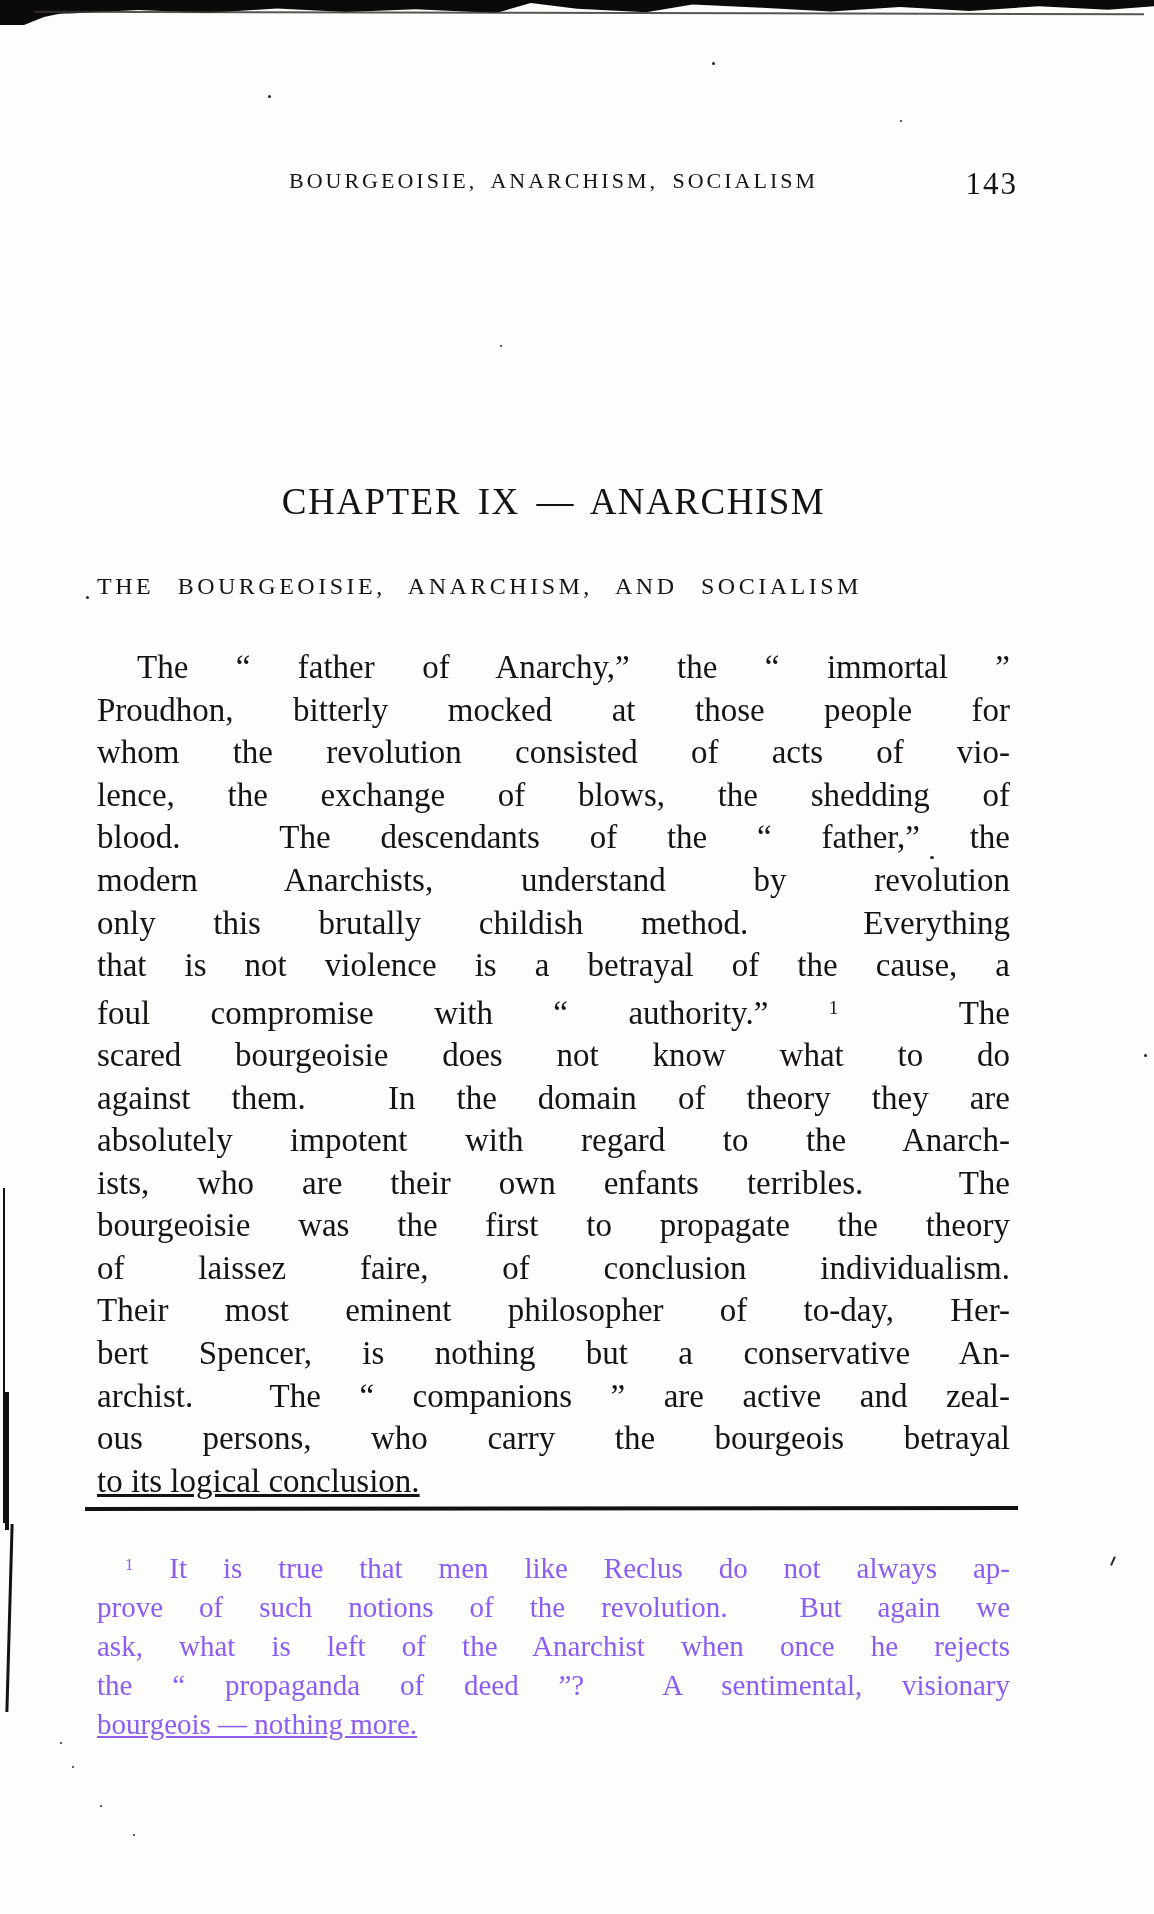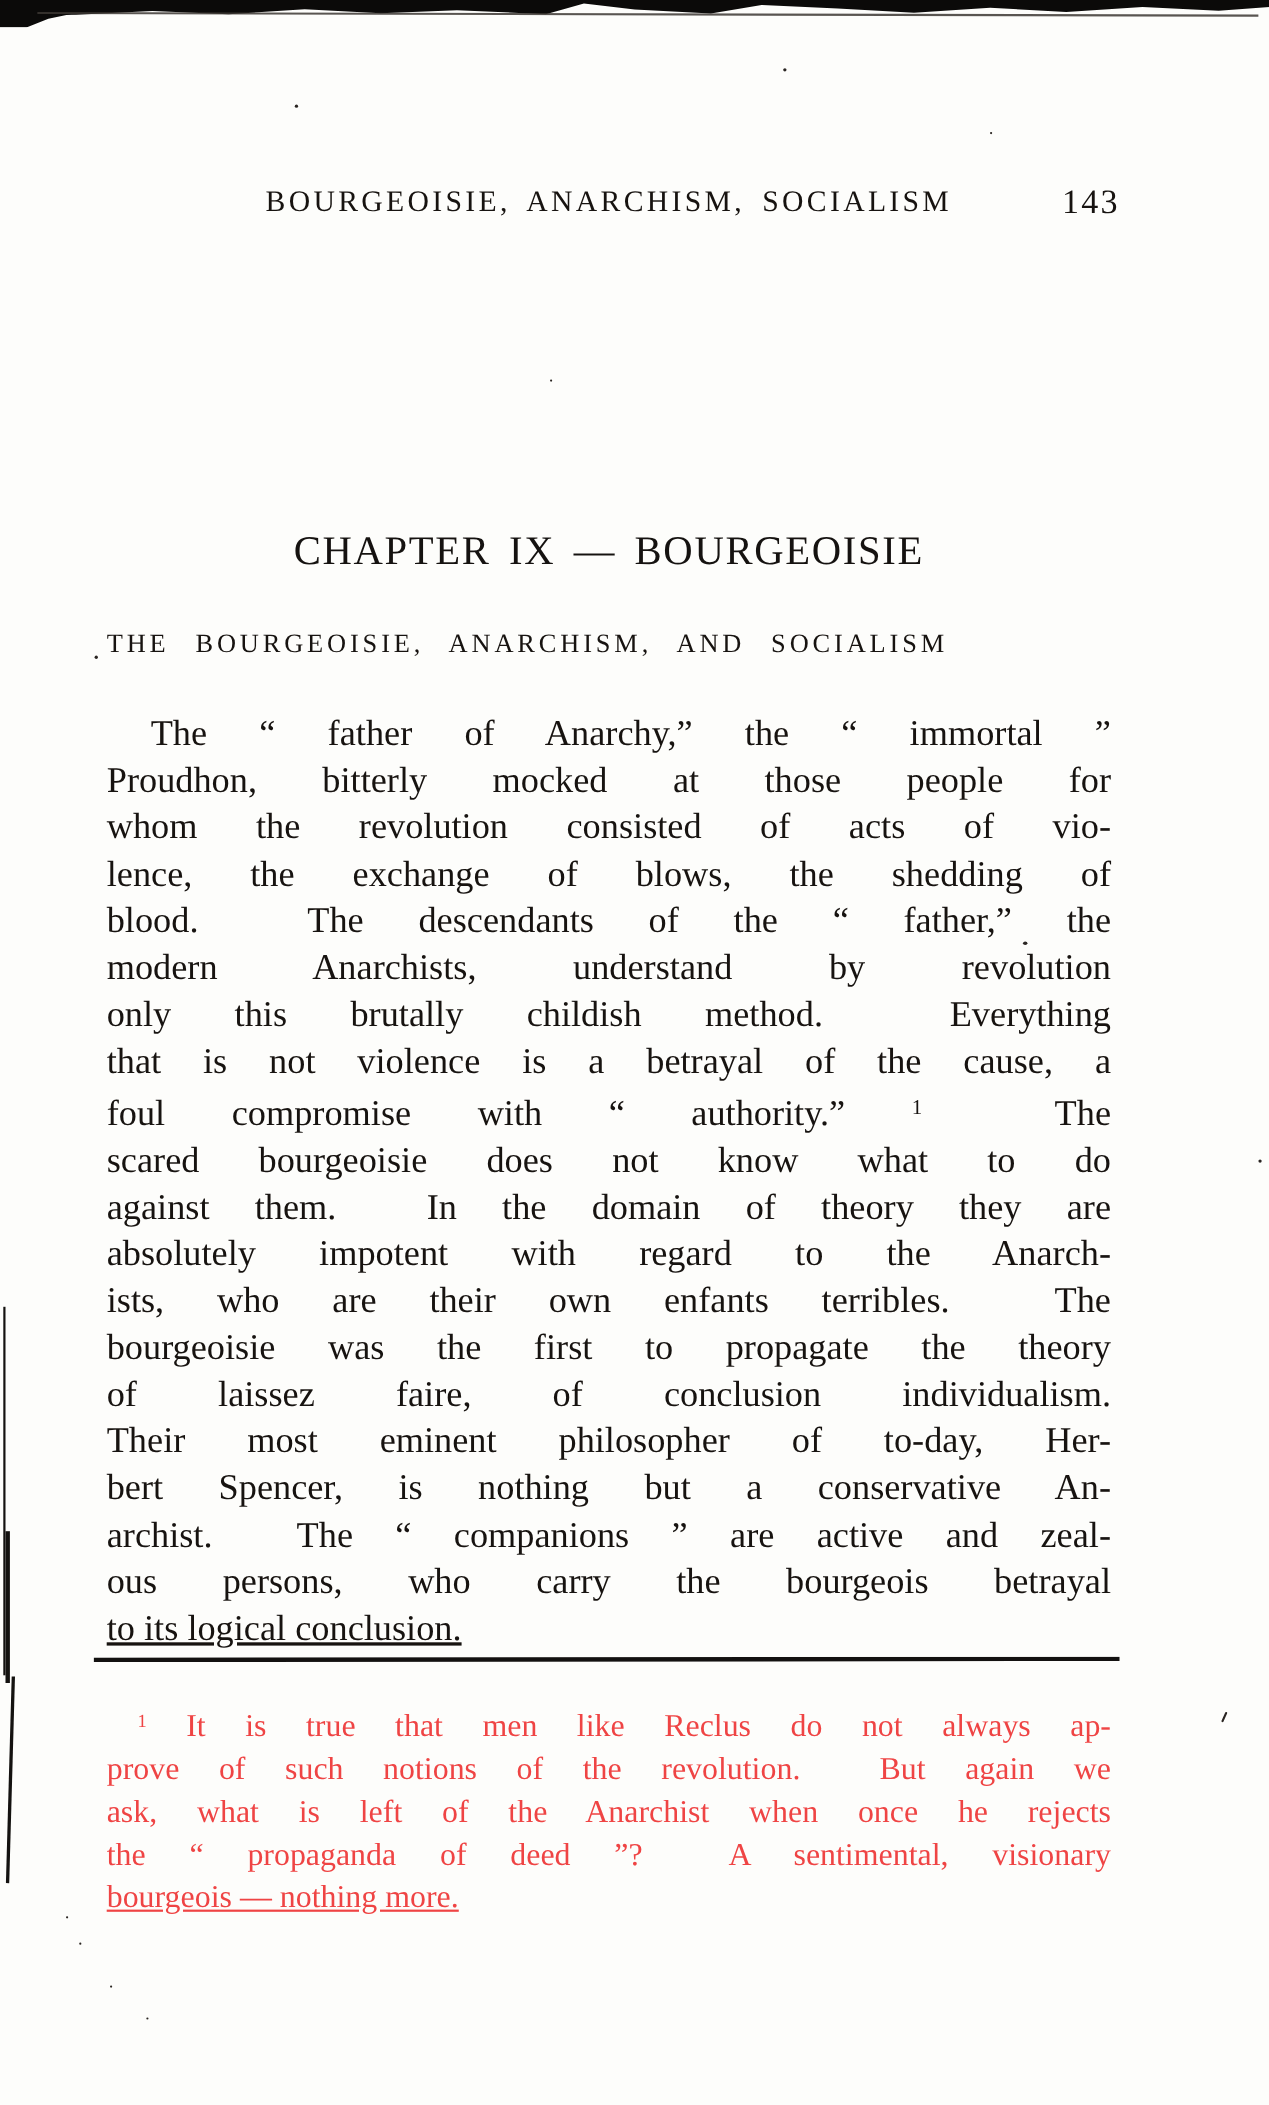--- a/index.html
+++ b/index.html
@@ -53,21 +53,21 @@
     position: absolute; left: 1112px; top: 1556px; width: 2px; height: 10px;
     background: #2a2522; transform: rotate(24deg); border-radius: 1px;
   }
 
   
   .running-header {
     position: absolute; top: 168px; left: 97px; width: 913px; height: 36px;
   }
   .rh-title {
     display: block; text-align: center;
-    font-size: 27px; letter-spacing: 3px; word-spacing: 6px;
+    font-size: 22px; letter-spacing: 3px; word-spacing: 6px;
     color: #171310;
   }
   .rh-num {
     position: absolute; right: -8px; top: -2px;
     font-size: 31px; letter-spacing: 2px; color: #171310;
   }
 
   
   .chapter-title {
     position: absolute; top: 480px; left: 97px; width: 913px; margin: 0;
@@ -82,21 +82,21 @@
     color: #171310;
   }
 
   
   .body-text {
     position: absolute; top: 646px; left: 97px; width: 913px;
     font-size: 33px; line-height: 42.6px; color: #171310;
   }
   .footnote {
     position: absolute; top: 1545px; left: 97px; width: 913px;
-    font-size: 29px; line-height: 39px; color: #ef4444;
+    font-size: 29px; line-height: 39px; color: #8b5cf6;
   }
   .tline {
     text-align: justify;
     text-align-last: justify;
     text-justify: inter-word;
     white-space: normal;
   }
   .tline.noj { text-align-last: left; text-decoration: underline; }
   .tline.ind { text-indent: 40px; }
   .footnote .tline.ind { text-indent: 28px; }
@@ -131,21 +131,21 @@
   <div class="speck sp9"></div>
   <div class="speck sp10"></div>
   <div class="speck sp11"></div>
   <div class="tick"></div>
 
   <div class="running-header">
     <span class="rh-title">BOURGEOISIE, ANARCHISM, SOCIALISM</span>
     <span class="rh-num">143</span>
   </div>
 
-  <h1 class="chapter-title">CHAPTER IX — BOURGEOISIE</h1>
+  <h1 class="chapter-title">CHAPTER IX — ANARCHISM</h1>
   <h2 class="chapter-subtitle">THE BOURGEOISIE, ANARCHISM, AND SOCIALISM</h2>
 
   <div class="body-text">
       <div class="tline ind"><span>The “ father of Anarchy,” the “ immortal ”</span></div>
       <div class="tline"><span>Proudhon, bitterly mocked at those people for</span></div>
       <div class="tline"><span>whom the revolution consisted of acts of vio-</span></div>
       <div class="tline"><span>lence, the exchange of blows, the shedding of</span></div>
       <div class="tline"><span>blood.&nbsp; The descendants of the “ father,” the</span></div>
       <div class="tline"><span>modern Anarchists, understand by revolution</span></div>
       <div class="tline"><span>only this brutally childish method.&nbsp; Everything</span></div>

